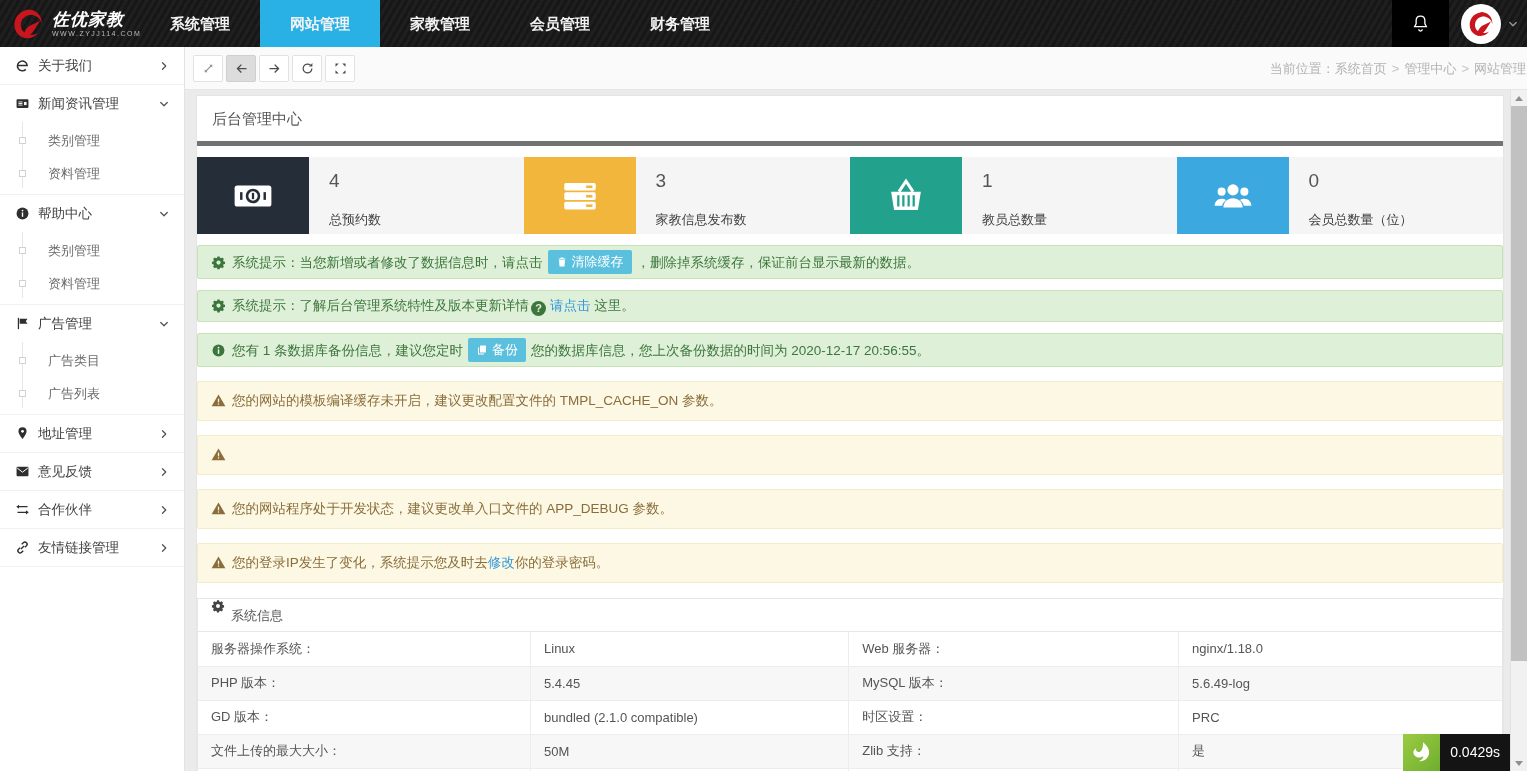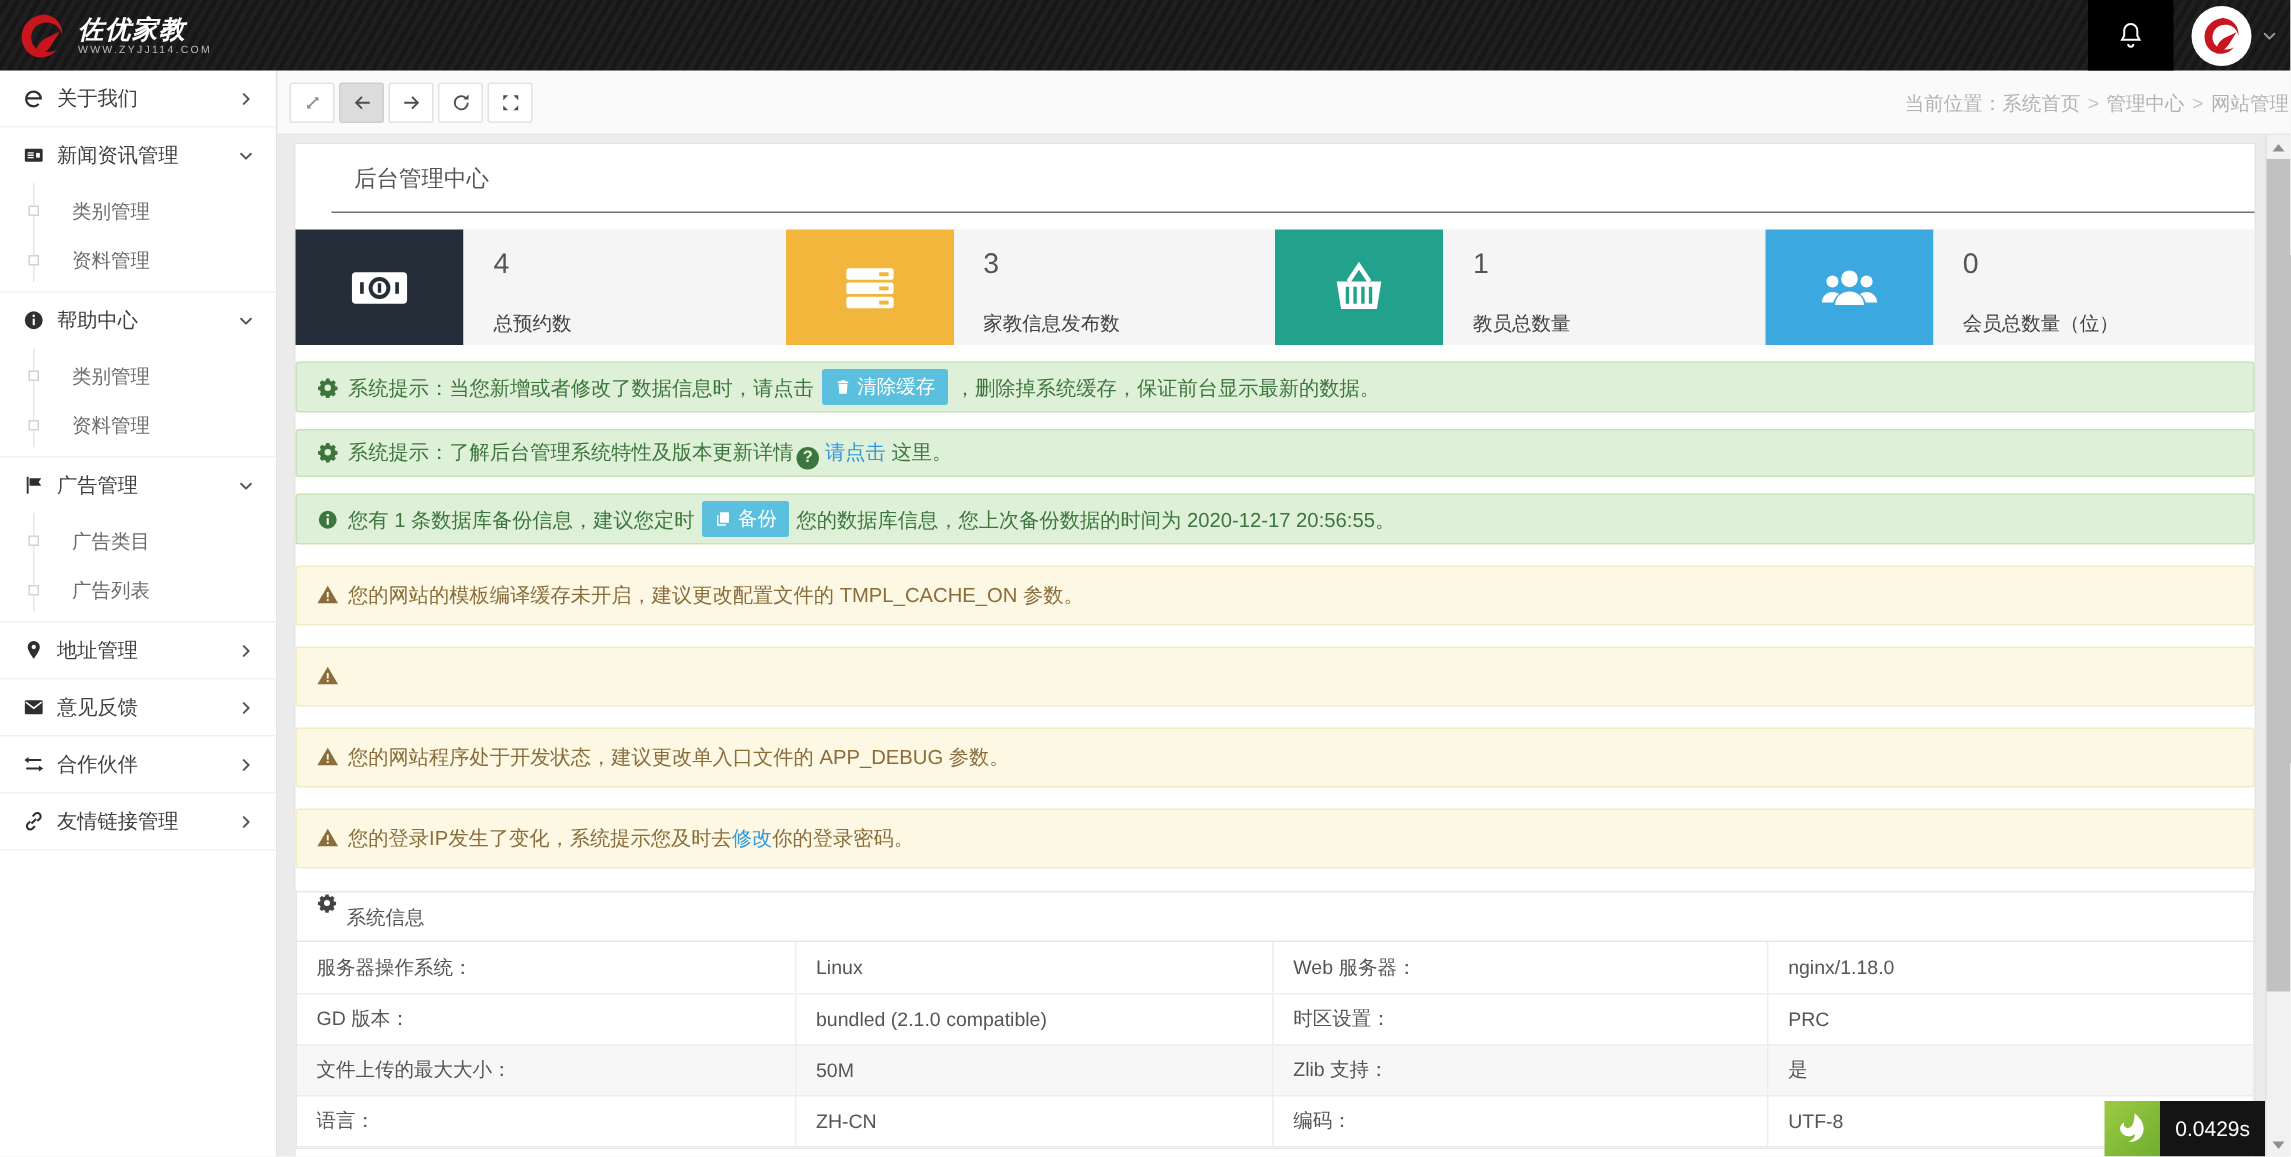--- a/index.html
+++ b/index.html
@@ -36,21 +36,21 @@
   #toolbar-buttons { position:absolute; left:8px; top:8px; display:flex; gap:3px; }
   .tb-btn { width:30px; height:27px; background:#fff; border:1px solid #e2e2e2; border-radius:2px; display:flex; align-items:center; justify-content:center; cursor:pointer; }
   .tb-btn.active { background:#dcdcdc; border-color:#cfcfcf; }
   #breadcrumb { position:absolute; right:1px; top:0; height:43px; line-height:43px; color:#b3b3b3; font-size:13px; white-space:nowrap; }
   #breadcrumb a { color:#b3b3b3; text-decoration:none; cursor:pointer; }
   #breadcrumb .sep { margin:0 5px; color:#c4c4c4; }
 
   
   #content { position:absolute; left:185px; top:90px; right:17px; bottom:0; padding:5px 6px 0 11px; }
   #panel { background:#fff; border:1px solid #e5e5e5; min-height:900px; padding-bottom:30px; }
-  #panel-title { padding:14px 15px 12px; font-size:15px; color:#555; border-bottom:1px solid #737373;margin-left:24px; }
+  #panel-title { padding:14px 15px 12px; font-size:15px; color:#555; border-bottom:5px solid #737373; }
   #panel-body { padding:11px 0 0; }
 
   
   #stats-row { display:flex; height:77px; }
   .stat { flex:1; display:flex; }
   .stat-icon { width:112px; display:flex; align-items:center; justify-content:center; }
   .stat-text { flex:1; background:#f5f5f5; padding:13px 0 0 20px; }
   .stat-value { font-size:19px; color:#555; }
   .stat-label { font-size:13px; color:#404040; margin-top:19px; }
 
@@ -97,20 +97,27 @@
         <svg viewBox="0 0 24 24" width="36" height="36" style="color:#c9151e;display:block">
           <path fill="#c9151e" d="M12 2.5C6 3.5 2.5 8 3 13.5c.4 4.5 4 8 8.5 8 3 0 5.5-1.3 7-3.5-2 1.3-4.6 1.6-7 .6C8 17.5 6.5 14 7.5 10.7 8.6 7.2 12.3 5.3 16 6.3c2.7.7 4.6 2.8 5 5.7.6-4.7-2.7-9-7.5-9.5-.5-.1-1-.1-1.5 0z"></path>
           <path fill="#c9151e" d="M9.5 21.5c-.8-3.4 1-7 4.3-8.6L20 10l-3.6 5.7c-1.6 2.6-4 4.8-6.9 5.8z"></path>
         </svg>
       </span>
     <span class="brand-text">
       <div class="brand-name">佐优家教</div>
       <div class="brand-sub">WWW.ZYJJ114.COM</div>
     </span>
   </div>
+  <div id="nav-tabs">
+      <div class="nav-tab">系统管理</div>
+      <div class="nav-tab active">网站管理</div>
+      <div class="nav-tab">家教管理</div>
+      <div class="nav-tab">会员管理</div>
+      <div class="nav-tab">财务管理</div>
+    </div>
   <div id="nav-right">
     <div id="bell-box">
         <span id="bell-holder">
           <svg viewBox="0 0 24 24" width="21" height="21" style="color:#fff;display:block">
             <path fill="none" stroke="currentColor" stroke-width="1.5" d="M12 3.5c2.9 0 5 2.2 5 5.2v3.6l1.7 3.2H5.3L7 12.3V8.7c0-3 2.1-5.2 5-5.2z"></path>
             <path fill="none" stroke="currentColor" stroke-width="1.5" d="M10 18.7a2 2 0 0 0 4 0"></path>
           </svg>
         </span>
       </div>
     <div id="avatar">
@@ -412,20 +419,26 @@
               <col class="c3">
               <col class="c4">
             </colgroup>
           <tbody id="sysinfo-body">
               <tr>
                 <td>服务器操作系统：</td>
                 <td>Linux</td>
                 <td>Web 服务器：</td>
                 <td>nginx/1.18.0</td>
               </tr>
+              <tr class="even">
+                <td>PHP 版本：</td>
+                <td>5.4.45</td>
+                <td>MySQL 版本：</td>
+                <td>5.6.49-log</td>
+              </tr>
               <tr>
                 <td>GD 版本：</td>
                 <td>bundled (2.1.0 compatible)</td>
                 <td>时区设置：</td>
                 <td>PRC</td>
               </tr>
               <tr class="even">
                 <td>文件上传的最大大小：</td>
                 <td>50M</td>
                 <td>Zlib 支持：</td>

